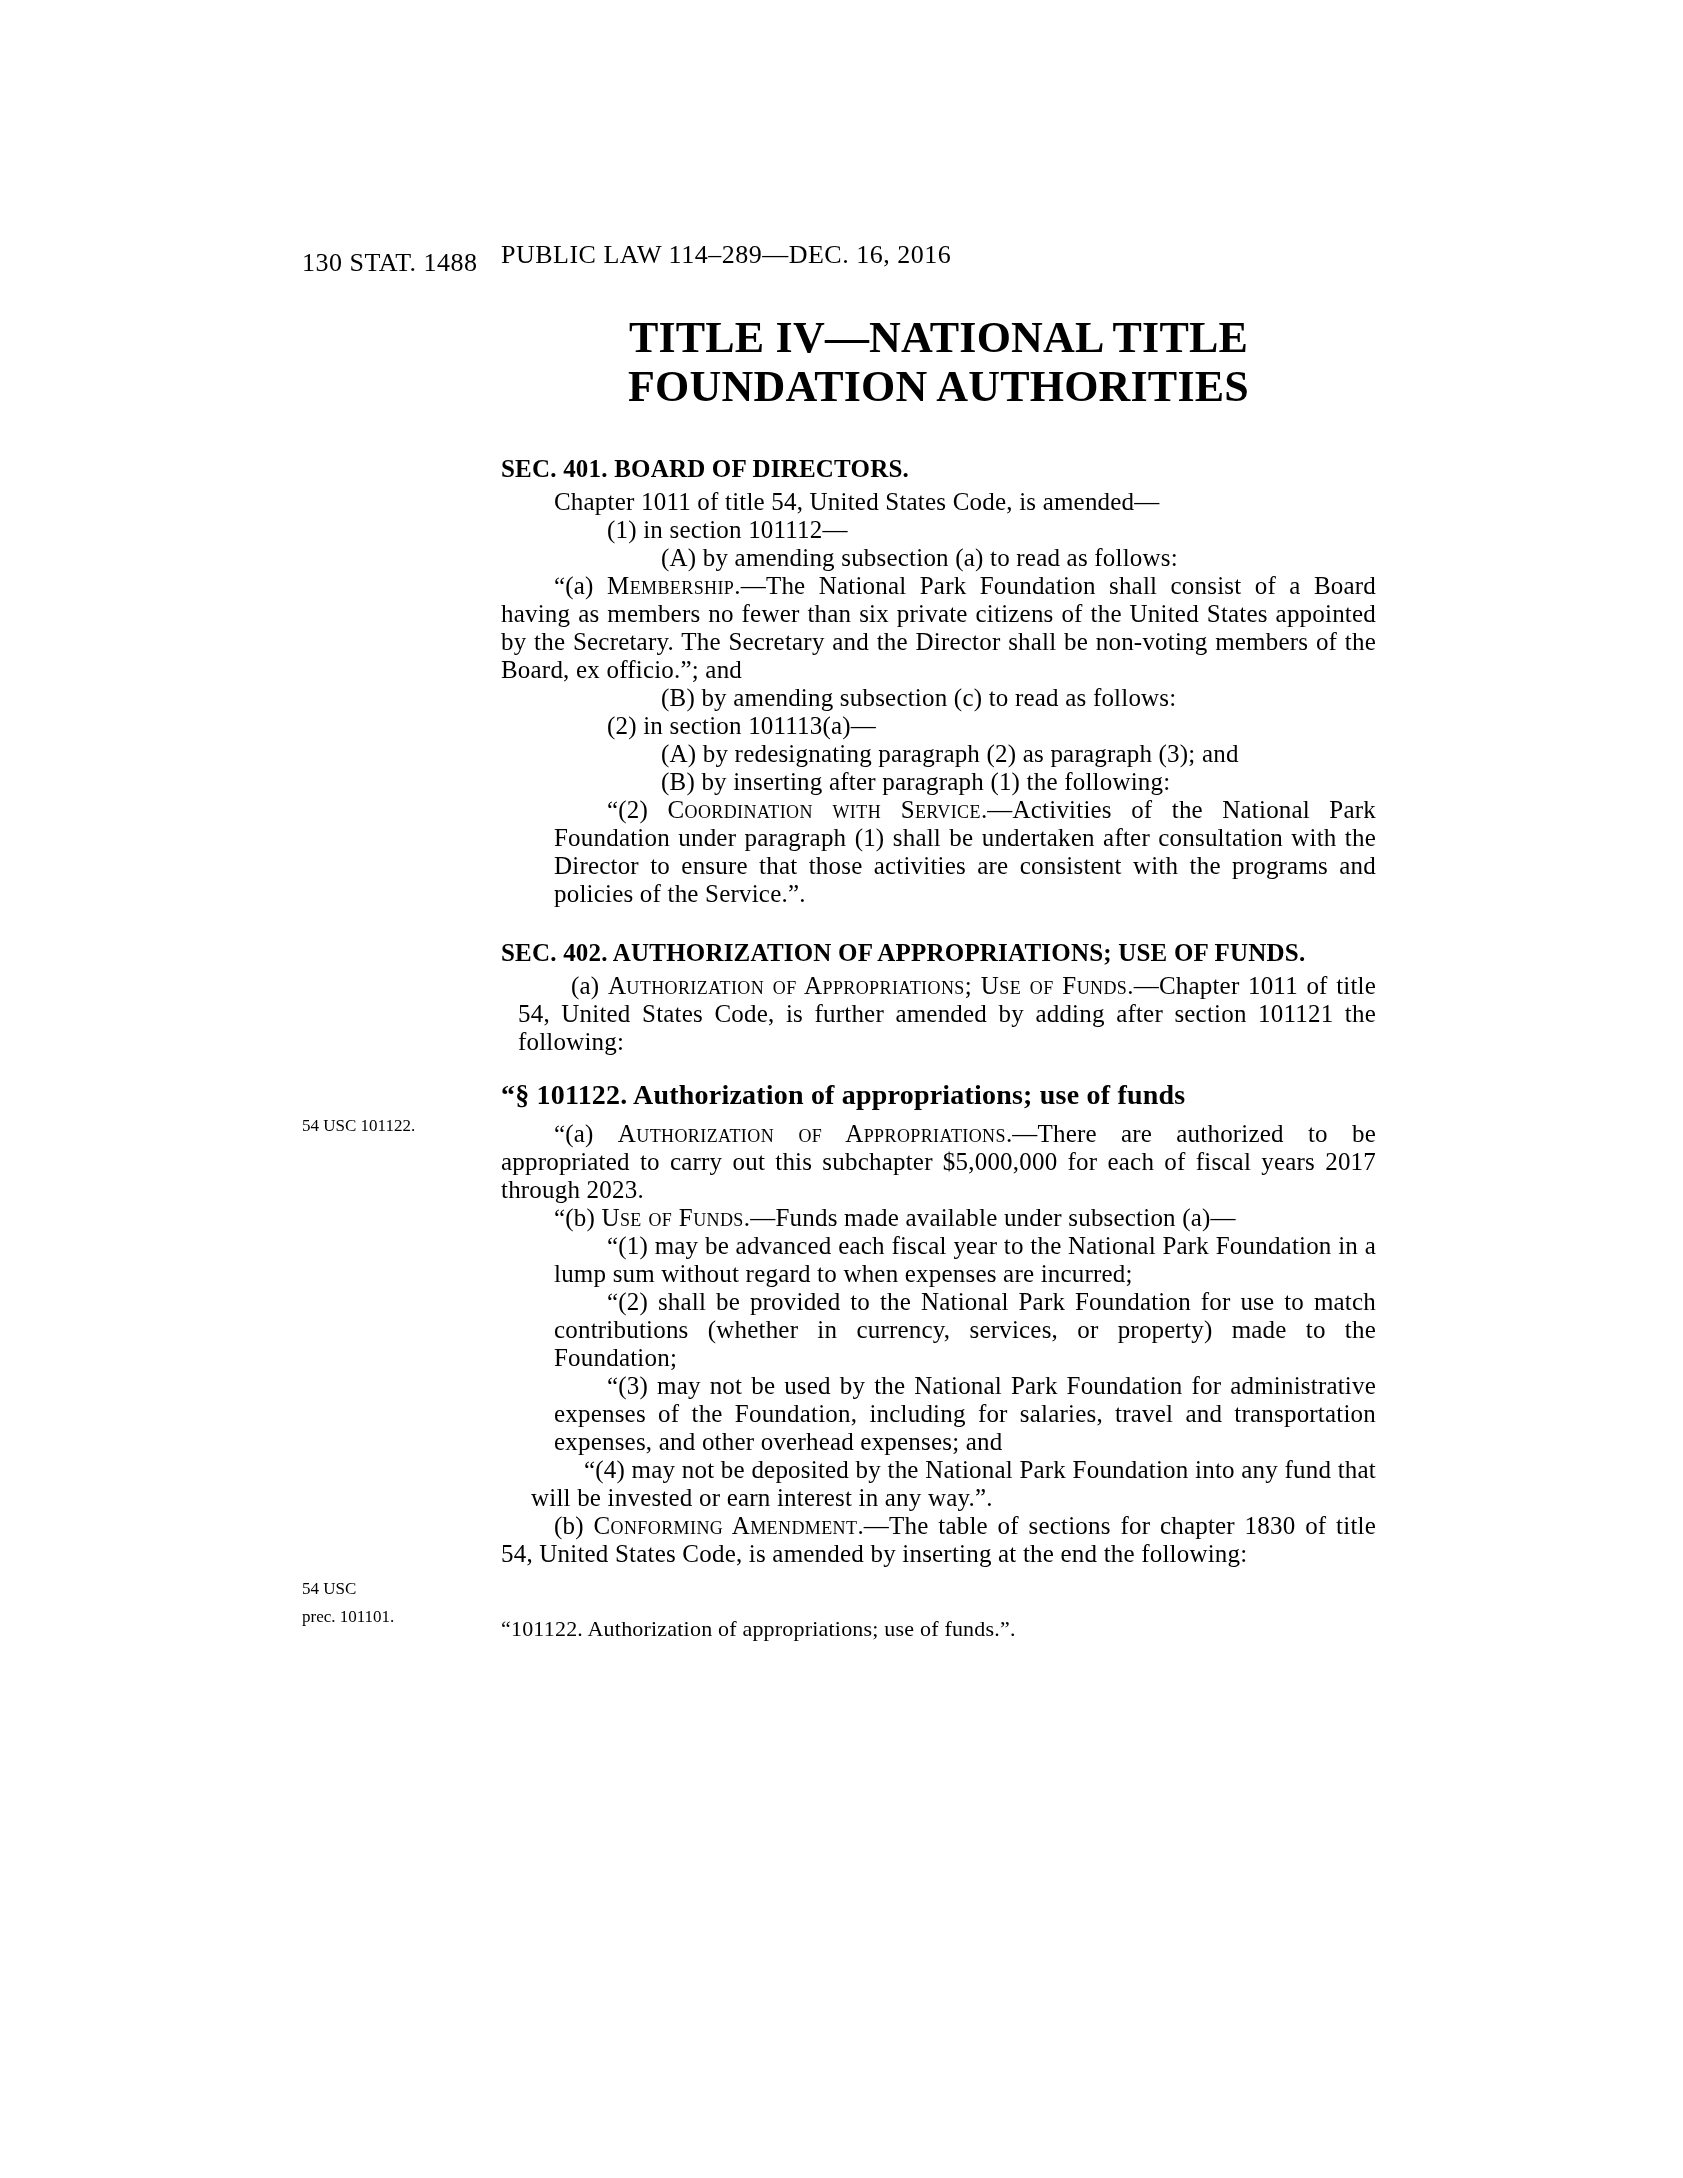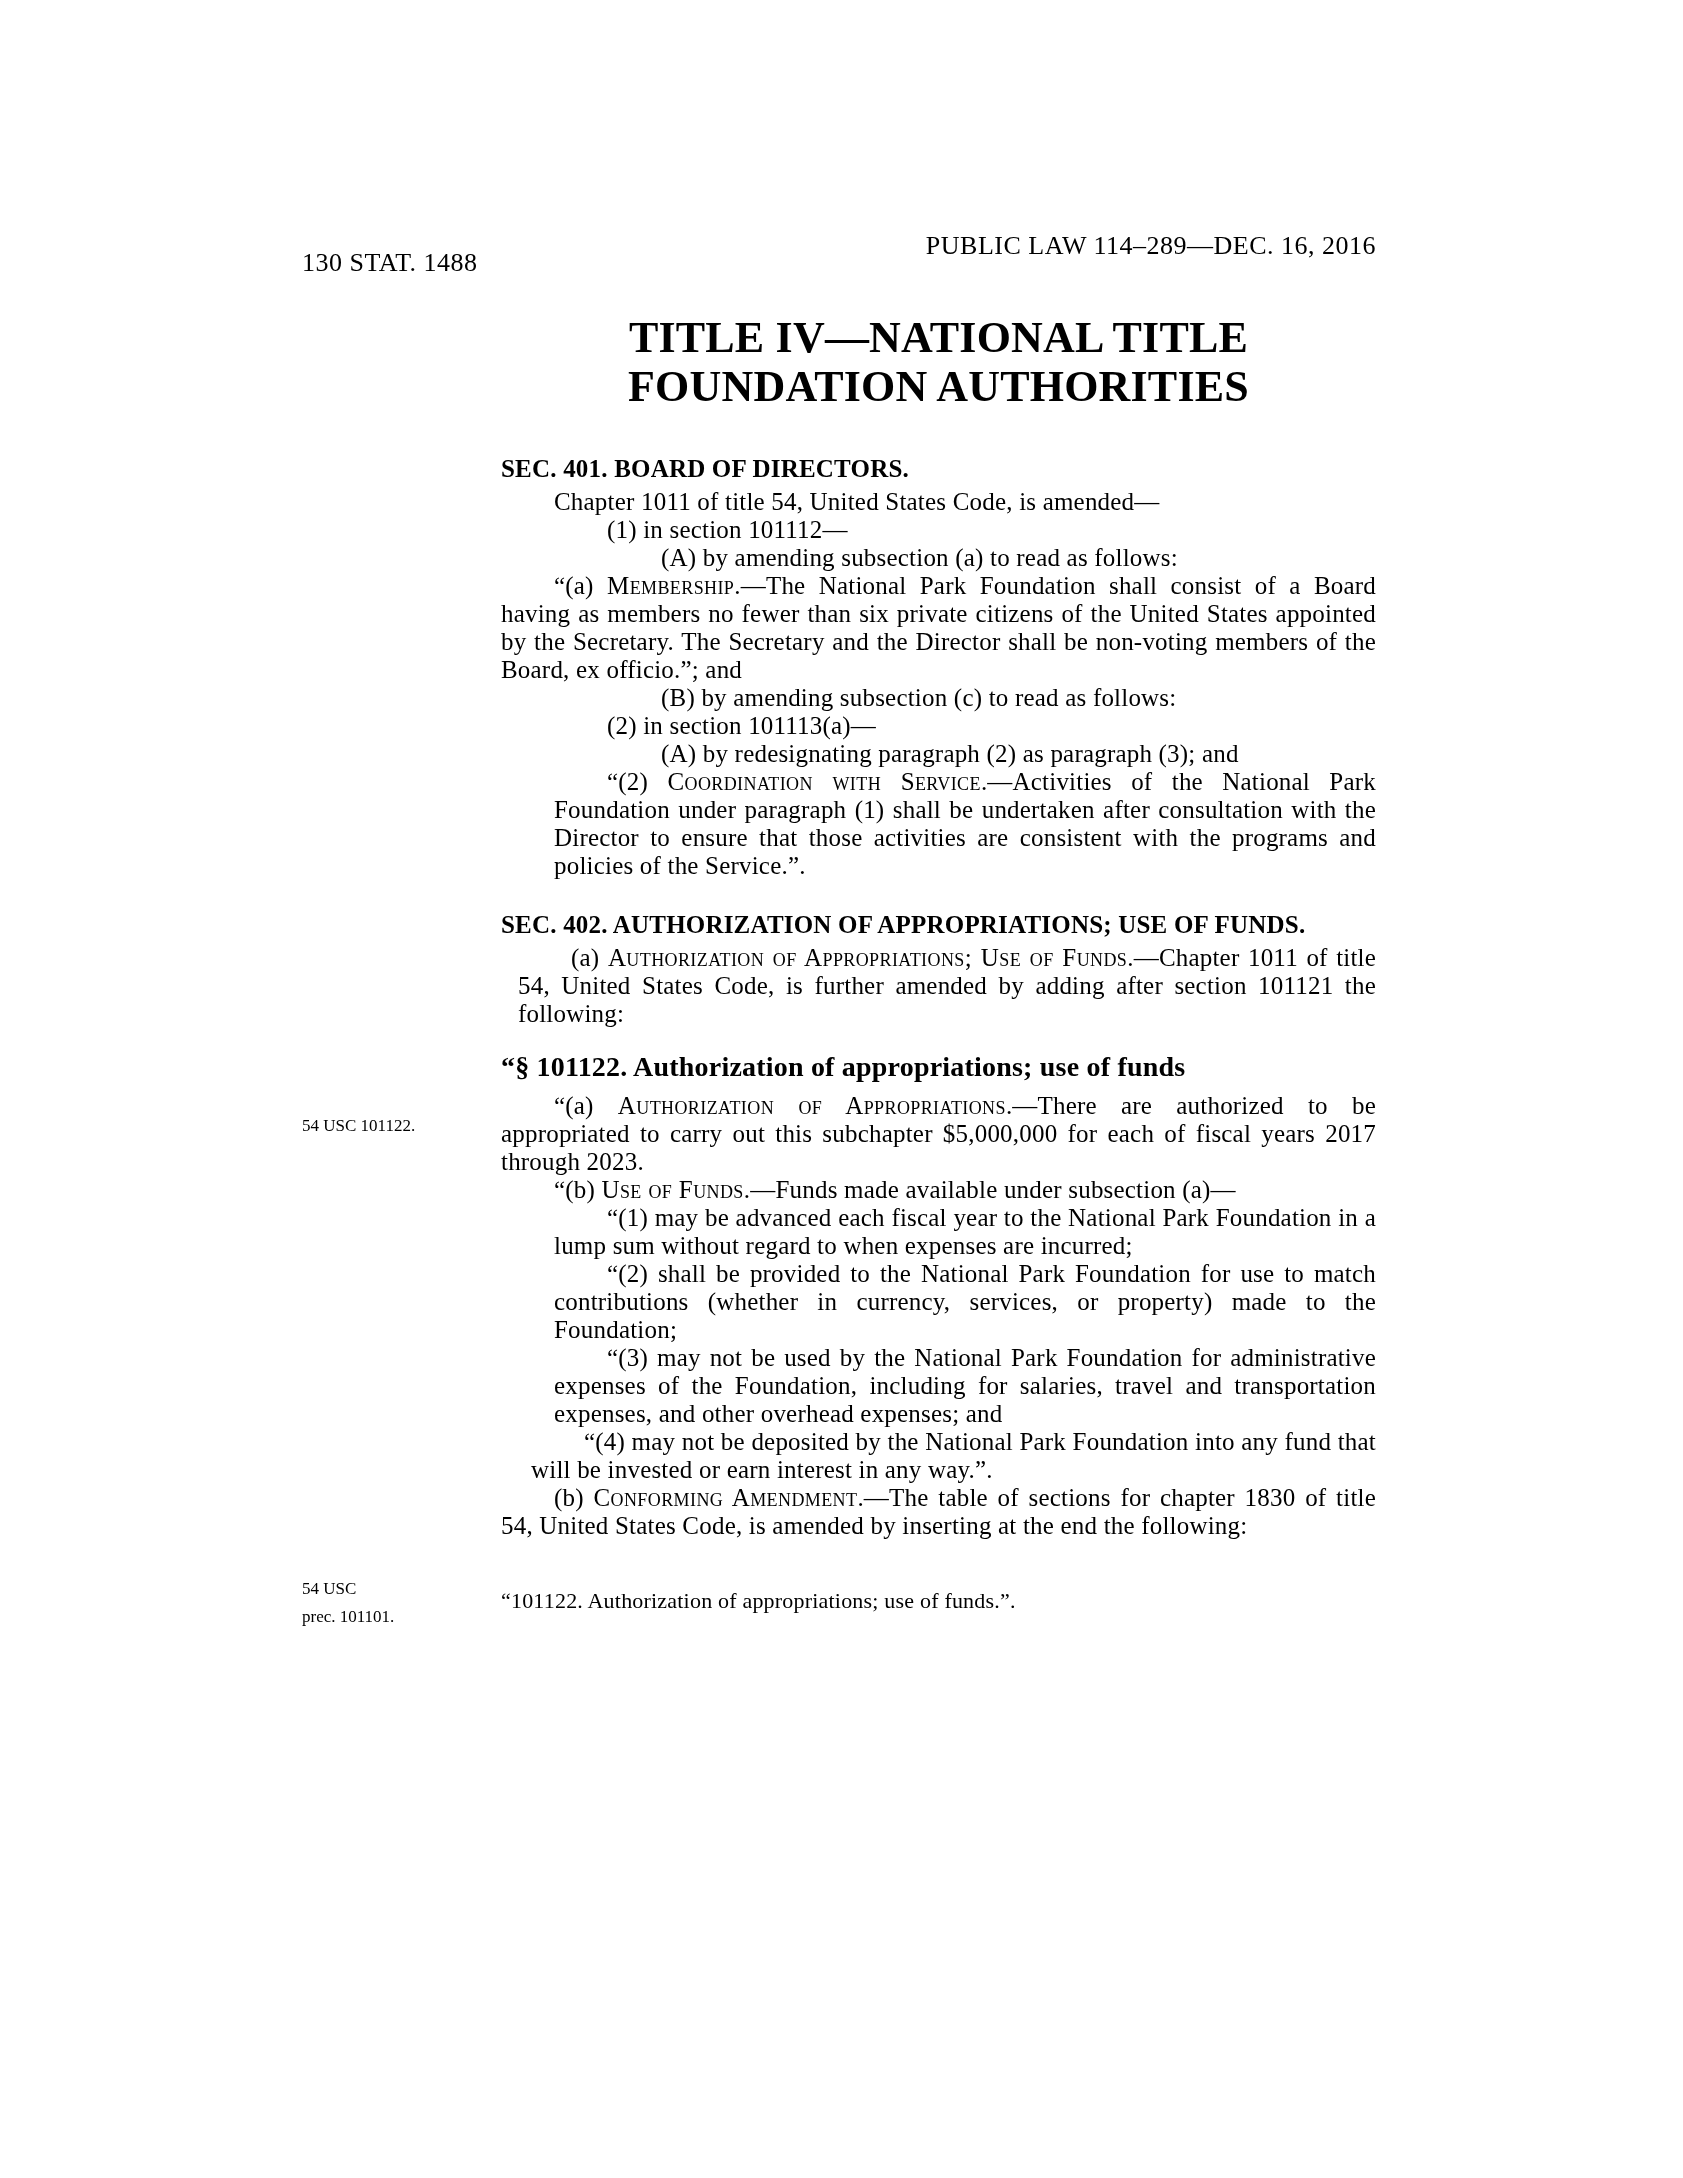--- a/index.html
+++ b/index.html
@@ -20,23 +20,23 @@
     position: absolute;
     left: 302px;
     top: 248px;
     font-size: 26px;
     letter-spacing: 0.5px;
     white-space: nowrap;
   }
   .hdr-law {
     position: absolute;
     left: 501px;
-    top: 231px;
+    top: 240px;
     width: 875px;
-    text-align: right;
+    text-align: left;
     font-size: 26px;
     letter-spacing: 0.5px;
     white-space: nowrap;
   }
   .body-col {
     position: absolute;
     left: 501px;
     top: 0;
     width: 875px;
     padding-top: 313px;
@@ -99,20 +99,21 @@
     </h1>
     <div id="content">
         <div class="b sec-heading" style="margin-left: 0px; text-indent: 0px;"><span>SEC. 401. BOARD OF DIRECTORS.</span></div>
         <div class="b para" style="margin-left: 0px; text-indent: 53px;"><span>Chapter 1011 of title 54, United States Code, is amended—</span></div>
         <div class="b para" style="margin-left: 53px; text-indent: 53px;"><span>(1) in section 101112—</span></div>
         <div class="b para" style="margin-left: 107px; text-indent: 53px;"><span>(A) by amending subsection (a) to read as follows:</span></div>
         <div class="b para" style="margin-left: 0px; text-indent: 53px;"><span>“(a) </span><span class="sc">Membership</span><span>.—The National Park Foundation shall consist of a Board having as members no fewer than six private citizens of the United States appointed by the Secretary. The Secretary and the Director shall be non-voting members of the Board, ex officio.”; and</span></div>
         <div class="b para" style="margin-left: 107px; text-indent: 53px;"><span>(B) by amending subsection (c) to read as follows:</span></div>
         <div class="b para" style="margin-left: 53px; text-indent: 53px;"><span>(2) in section 101113(a)—</span></div>
         <div class="b para" style="margin-left: 107px; text-indent: 53px;"><span>(A) by redesignating paragraph (2) as paragraph (3); and</span></div>
+        <div class="b para" style="margin-left: 107px; text-indent: 53px;"><span>(B) by inserting after paragraph (1) the following:</span></div>
         <div class="b para" style="margin-left: 53px; text-indent: 53px;"><span>“(2) </span><span class="sc">Coordination with Service</span><span>.—Activities of the National Park Foundation under paragraph (1) shall be undertaken after consultation with the Director to ensure that those activities are consistent with the programs and policies of the Service.”.</span></div>
         <div class="b sec-heading" style="margin-left: 0px; text-indent: 0px;"><span>SEC. 402. AUTHORIZATION OF APPROPRIATIONS; USE OF FUNDS.</span></div>
         <div class="b para" style="margin-left: 17px; text-indent: 53px;"><span>(a) </span><span class="sc">Authorization of Appropriations; Use of Funds</span><span>.—Chapter 1011 of title 54, United States Code, is further amended by adding after section 101121 the following:</span></div>
         <div class="b law-heading" style="margin-left: 0px; text-indent: 0px;"><span>“§ 101122. Authorization of appropriations; use of funds</span></div>
         <div class="b para" style="margin-left: 0px; text-indent: 53px;"><span>“(a) </span><span class="sc">Authorization of Appropriations</span><span>.—There are authorized to be appropriated to carry out this subchapter $5,000,000 for each of fiscal years 2017 through 2023.</span></div>
         <div class="b para" style="margin-left: 0px; text-indent: 53px;"><span>“(b) </span><span class="sc">Use of Funds</span><span>.—Funds made available under subsection (a)—</span></div>
         <div class="b para" style="margin-left: 53px; text-indent: 53px;"><span>“(1) may be advanced each fiscal year to the National Park Foundation in a lump sum without regard to when expenses are incurred;</span></div>
         <div class="b para" style="margin-left: 53px; text-indent: 53px;"><span>“(2) shall be provided to the National Park Foundation for use to match contributions (whether in currency, services, or property) made to the Foundation;</span></div>
         <div class="b para" style="margin-left: 53px; text-indent: 53px;"><span>“(3) may not be used by the National Park Foundation for administrative expenses of the Foundation, including for salaries, travel and transportation expenses, and other overhead expenses; and</span></div>
         <div class="b para" style="margin-left: 30px; text-indent: 53px;"><span>“(4) may not be deposited by the National Park Foundation into any fund that will be invested or earn interest in any way.”.</span></div>

